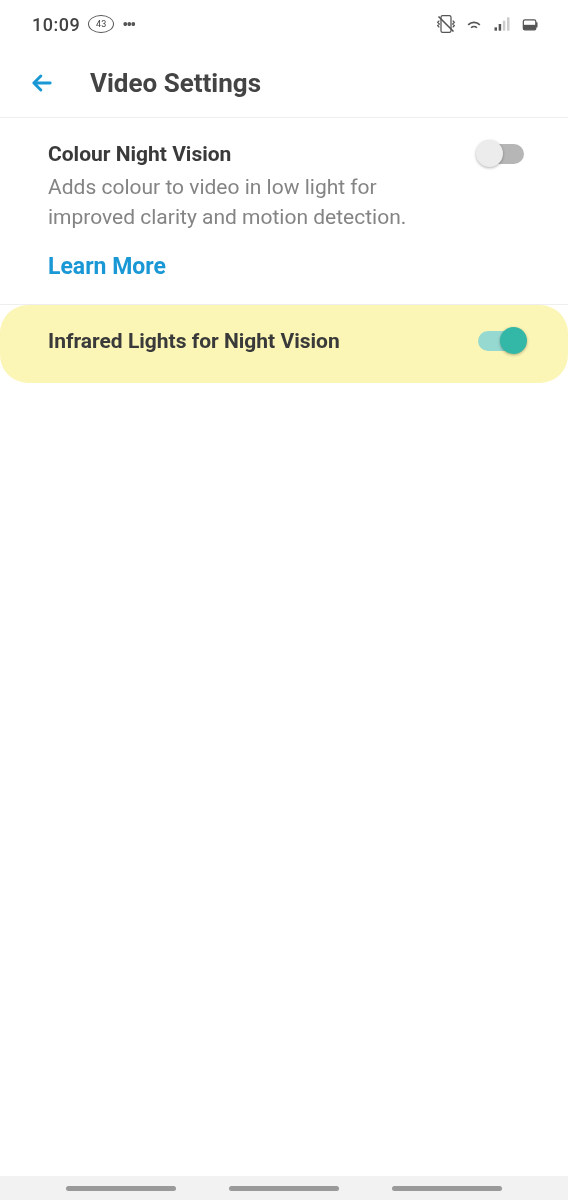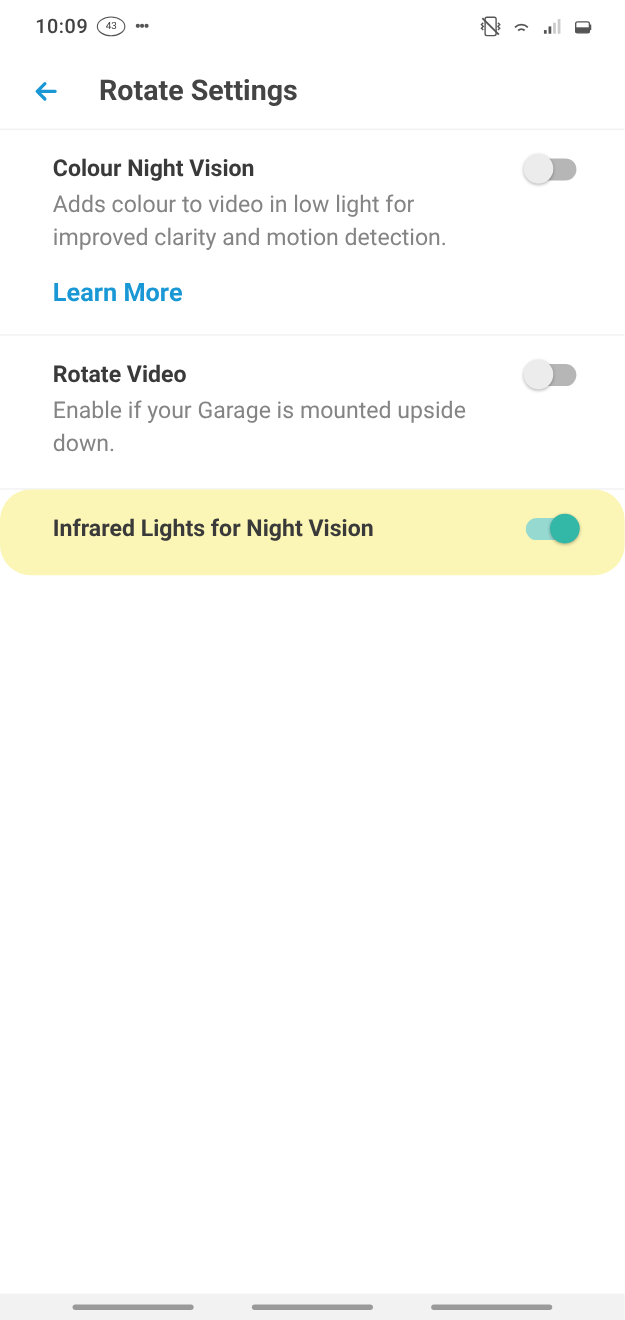--- a/index.html
+++ b/index.html
@@ -220,36 +220,26 @@
 </div>
 
 <div class="header">
   <div class="back-btn">
     <span class="back-arrow">
       <svg width="28" height="28" viewBox="0 0 24 24" fill="none">
           <path d="M19 12H5M11 18l-6-6 6-6" stroke="#1998d5" stroke-width="2.5" stroke-linecap="round" stroke-linejoin="round"></path>
         </svg>
     </span>
   </div>
-  <div class="page-title">Rotate Settings</div>
+  <div class="page-title">Video Settings</div>
 </div>
 
 <div id="settings-list">
     <div class="settings-item">
       <div class="item-text"><div class="item-title">Colour Night Vision</div><div class="item-desc">Adds colour to video in low light for improved clarity and motion detection.</div><a class="learn-more">Learn More</a></div>
-      <div class="toggle">
-        <div class="toggle-track"></div>
-        <div class="toggle-knob"></div>
-      </div>
-    </div>
-    <div class="settings-item">
-      <div class="item-text">
-        <div class="item-title">Rotate Video</div>
-        <div class="item-desc">Enable if your Garage is mounted upside down.</div>
-      </div>
       <div class="toggle">
         <div class="toggle-track"></div>
         <div class="toggle-knob"></div>
       </div>
     </div>
     <div class="settings-item highlighted">
       <div class="item-text">
         <div class="item-title">Infrared Lights for Night Vision</div>
       </div>
       <div class="toggle on">

